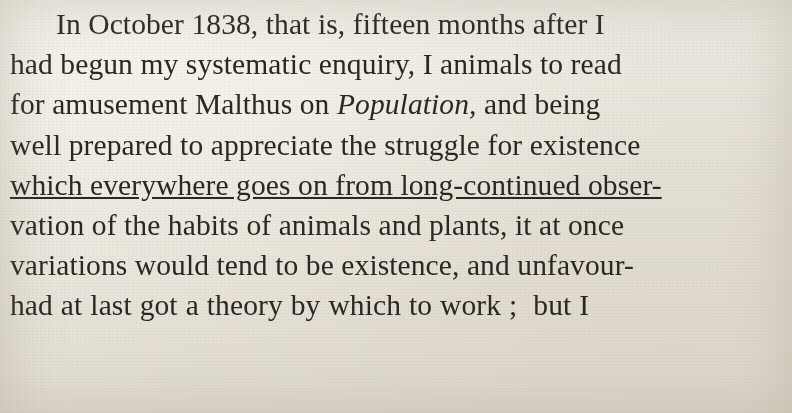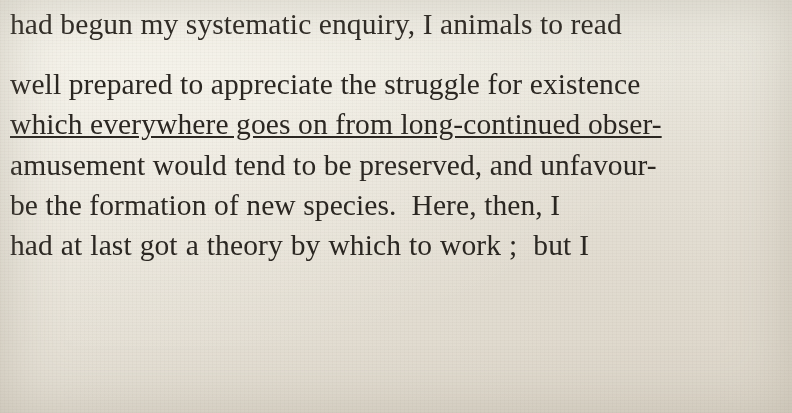--- a/index.html
+++ b/index.html
@@ -61,23 +61,25 @@
     pointer-events: none;
     box-shadow: inset 0 0 60px rgba(150,140,124,0.35);
   }
 </style>
 </head>
 <body>
 
 <div class="page">
 
   <div class="textblock">
+    <span class="line" style="padding-left: 46px; word-spacing: 0px;"><span>In October 1838, that is, fifteen months after I</span></span>
     <span class="line" style="word-spacing: 0px;"><span>had begun my systematic enquiry, I animals to read</span></span>
-    <span class="line" style="word-spacing: 0px; margin-top: 20px;"><span>well prepared to appreciate the struggle for existence</span></span>
+    <span class="line" style="word-spacing: 0px;"><span>for amusement Malthus on </span><span class="it">Population,</span><span> and being</span></span>
+    <span class="line" style="word-spacing: 0px;"><span>well prepared to appreciate the struggle for existence</span></span>
     <span class="line" style="word-spacing: 0px; text-decoration: underline;"><span>which everywhere goes on from long-continued obser-</span></span>
-    <span class="line" style="word-spacing: 0px;"><span>amusement would tend to be preserved, and unfavour-</span></span>
-    <span class="line" style="word-spacing: 0px;"><span>be the formation of new species.  Here, then, I</span></span>
+    <span class="line" style="word-spacing: 0px;"><span>vation of the habits of animals and plants, it at once</span></span>
+    <span class="line" style="word-spacing: 0px;"><span>variations would tend to be existence, and unfavour-</span></span>
     <span class="line flush"><span>had at last got a theory by which to work ;  but I</span></span>
   </div>
 
   <div class="grain"></div>
   <div class="vignette"></div>
 </div>
 
 </body></html>

